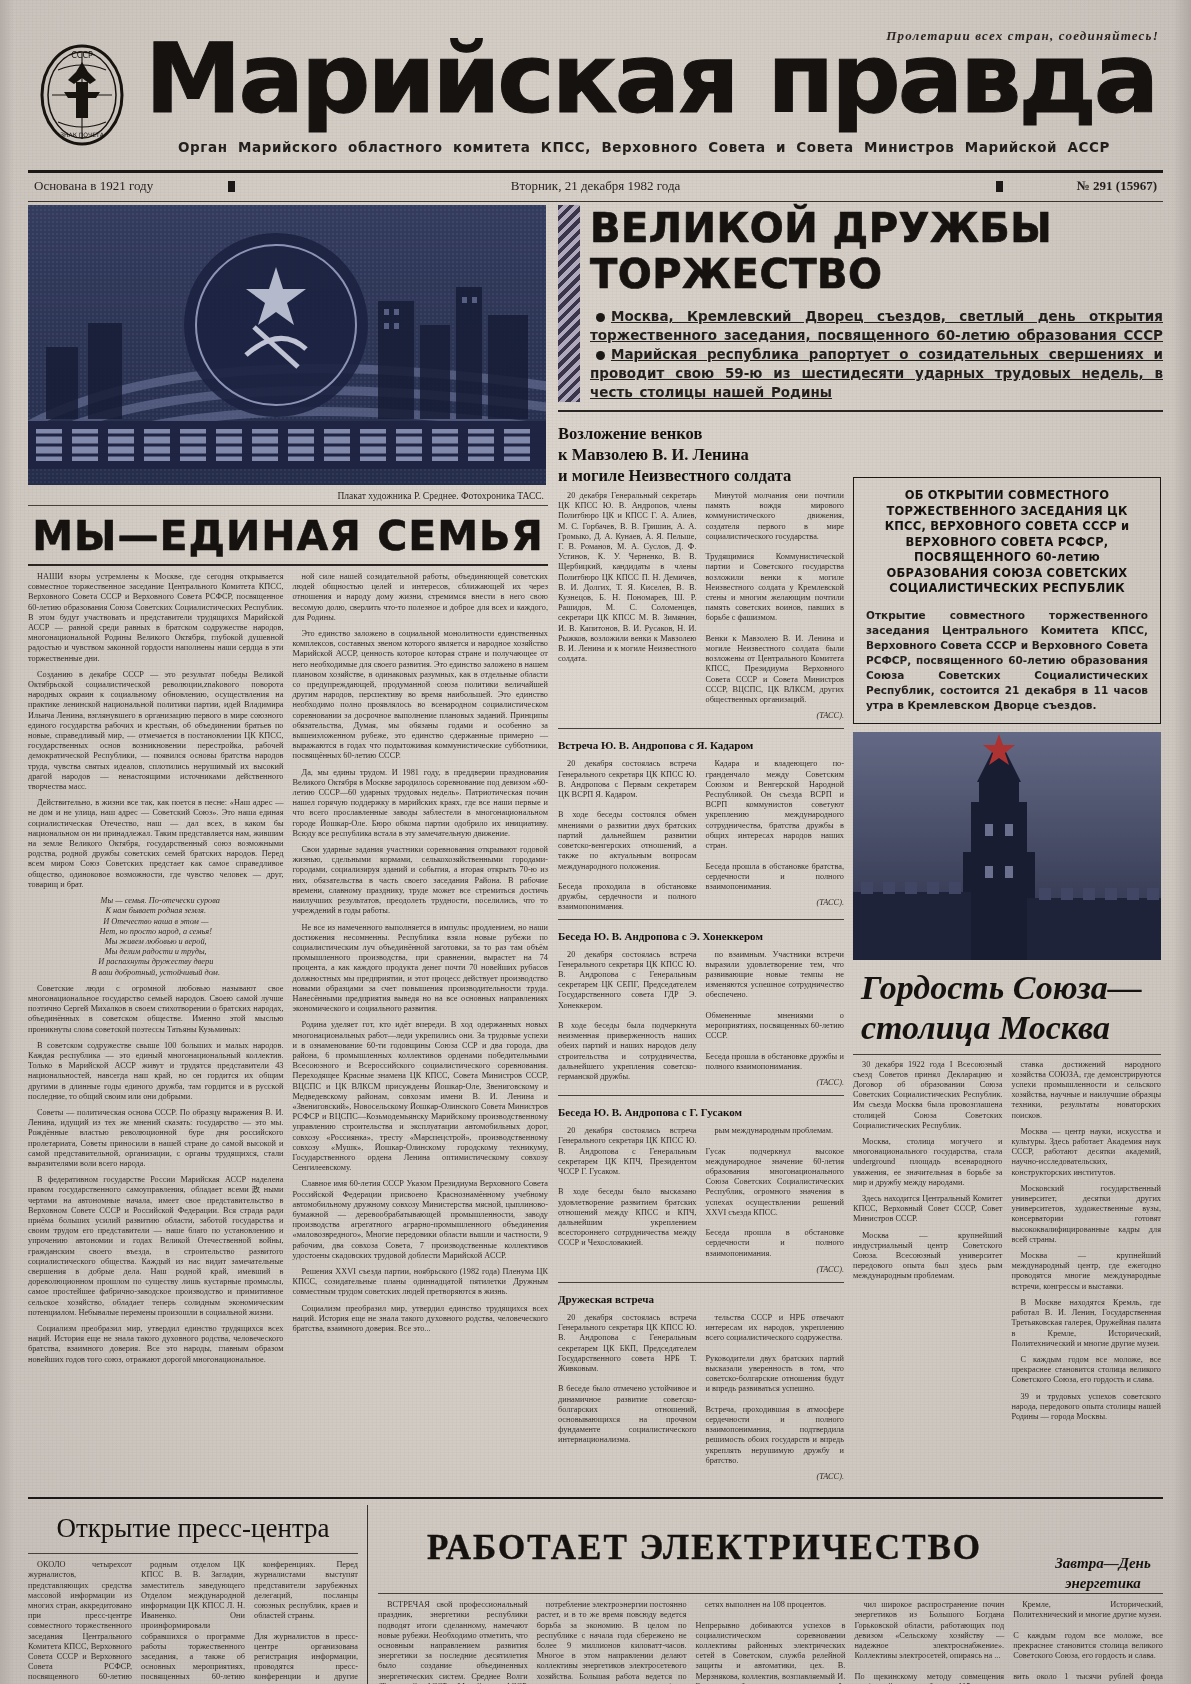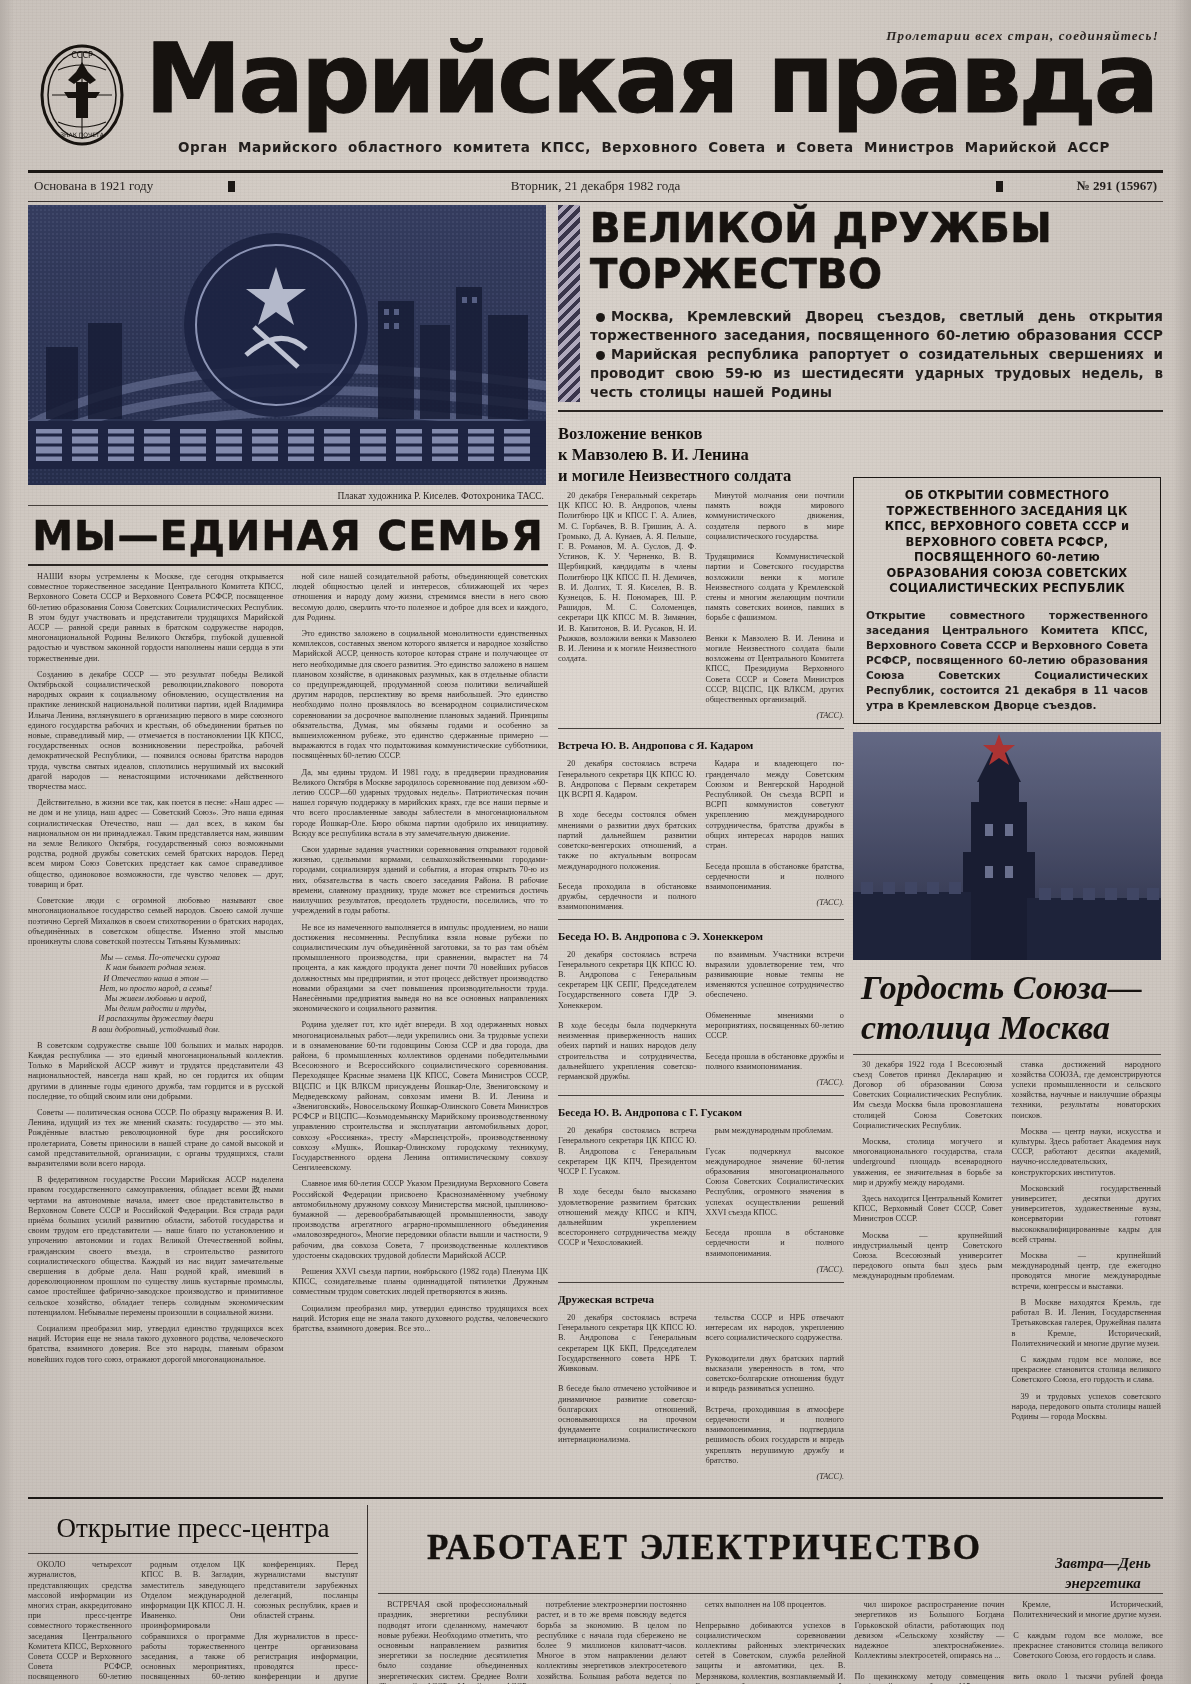--- a/index.html
+++ b/index.html
@@ -97,21 +97,21 @@
       repeating-linear-gradient(135deg,#1e1a35 0 4px,#a9a2ba 4px 8px);
     opacity:.85;}
   .leadhead{
     font-family:"DejaVu Sans",sans-serif;font-weight:bold;
     font-size:40px;letter-spacing:.5px;line-height:46px;color:#16120f;
     -webkit-text-stroke:.7px #16120f;
   }
   .leadtext{
     font-family:"DejaVu Sans",sans-serif;font-weight:bold;
     font-size:13.5px;line-height:19px;text-align:justify;
-    color:#231f1d;margin-top:10px;word-spacing:2px;
+    color:#231f1d;margin-top:10px;word-spacing:2px;text-decoration:underline;
   }
   .dotmark{display:inline-block;width:9px;height:9px;border-radius:50%;
     background:#1c1815;vertical-align:middle;margin:0 6px;}
 
   
   .cols{display:flex;gap:9px;}
   .col{flex:1;}
   .colhead{
     font-family:"Liberation Serif",serif;font-weight:bold;
     font-size:16.5px;line-height:21px;color:#16120f;margin:7px 0 5px 0;
@@ -289,40 +289,40 @@
                   <rect x="476" y="224" width="26" height="32"></rect>
               </g>
             </g>
             <g stroke="#1d2340" stroke-width="3" fill="none">
               <path d="M8 240 h510 M8 230 h510 M8 250 h510"></path>
             </g>
           </g>
           <rect width="518" height="280" fill="#2b2f4d" opacity=".12"></rect>
         </svg>
       </div>
-      <div class="photo-caption">Плакат художника Р. Киселев.    Фотохроника ТАСС.</div>
+      <div class="photo-caption">Плакат художника Р. Среднее.    Фотохроника ТАСС.</div>
       <div class="hr1"></div>
 
       <div class="bighead">МЫ—ЕДИНАЯ СЕМЬЯ</div>
       <div class="hr2"></div>
 
       <div class="cols" style="margin-top:6px;">
         <div class="col body">
           <p class="first">НАШИ взоры устремлены к Москве, где сегодня открывается совместное торжественное заседание Центрального Комитета КПСС, Верховного Совета СССР и Верховного Совета РСФСР, посвященное 60-летию образования Союза Советских Социалистических Республик. В этом будут участвовать и представители трудящихся Марийской АССР — равной среди равных в братском содружестве народов, многонациональной Родины Великого Октября, глубокой душевной радостью и чувством законной гордости наполнены наши сердца в эти торжественные дни.</p>
           <p>Созданию в декабре СССР — это результат победы Великой Октябрьской социалистической революции,znakового поворота народных окраин к социальному обновлению, осуществления на практике ленинской национальной политики партии, идей Владимира Ильича Ленина, взглянувшего в организацию первого в мире союзного единого государства рабочих и крестьян, об объединении братьев по новые, справедливый мир, — отмечается в постановлении ЦК КПСС, государственных основ возникновении перестройка, рабочей демократической Республики, — появился основы братства народов труда, чувства святых идеалов, сплотились нерушимый их высокий драгой народов — ненастоящими источниками действенного творчества масс.</p>
           <p>Действительно, в жизни все так, как поется в песне: «Наш адрес — не дом и не улица, наш адрес — Советский Союз». Это наша единая социалистическая Отечество, наш — дал всех, в каком бы национальном он ни принадлежал. Таким представляется нам, жившим на земле Великого Октября, государственный союз возможными родства, родной дружбы советских семей братских народов. Перед всем миром Союз Советских предстает как самое справедливое общество, одиноковое возможности, где чувство человек — друг, товарищ и брат.</p>
-          <p>Советские люди с огромной любовью называют свое многонациональное государство семьей народов. Своею самой лучше поэтично Сергей Михалков в своем стихотворении о братских народах, объединённых в советском обществе. Именно этой мыслью проникнуты слова советской поэтессы Татьяны Кузьминых:</p>
           <p style="white-space:pre-line;text-align:center;font-style:italic;">Мы — семья. По-отечески сурова
 К нам бывает родная земля.
 И Отечество наша в этом —
 Нет, но просто народ, а семья!
 Мы живем любовью и верой,
 Мы делим радости и труды,
 И распахнуты дружеству двери
 В ваш добротный, устойчивый дом.</p>
+          <p>Советские люди с огромной любовью называют свое многонациональное государство семьей народов. Своею самой лучше поэтично Сергей Михалков в своем стихотворении о братских народах, объединённых в советском обществе. Именно этой мыслью проникнуты слова советской поэтессы Татьяны Кузьминых:</p>
           <p>В советском содружестве свыше 100 больших и малых народов. Каждая республика — это единый многонациональный коллектив. Только в Марийской АССР живут и трудятся представители 43 национальностей, навсегда наш край, но он гордится их общим другими в длинные годы единого дружба, там гордится и в русской последние, то общий своим или они добрыми.</p>
           <p>Советы — политическая основа СССР. По образцу выражения В. И. Ленина, идущий из тех же мнений сказать: государство — это мы. Рождённые властью революционной буре дня российского пролетариата, Советы приносили в нашей стране до самой высокой и самой представительной, организации, с органы трудящихся, стали выразителями воли всего народа.</p>
           <p>В федеративном государстве России Марийская АССР наделена правом государственного самоуправления, обладает всеми政ными чертами на автономные начала, имеет свое представительство в Верховном Совете СССР и Российской Федерации. Вся страда ради приёма больших усилий развитию области, заботой государства и своим трудом его представители — наше благо по установлению и упрочению автономии и годах Великой Отечественной войны, гражданским своего въезда, в строительство развитого социалистического общества. Каждый из нас видит замечательные свершения в добрые дела. Наш родной край, имевший в дореволюционном прошлом по существу лишь кустарные промыслы, самое простейшее фабрично-заводское производство и примитивное сельское хозяйство, обладает теперь солидным экономическим потенциалом. Небывалые перемены произошли в социальной жизни.</p>
           <p>Социализм преобразил мир, утвердил единство трудящихся всех наций. История еще не знала такого духовного родства, человеческого братства, взаимного доверия. Все это народы, главным образом новейших годов того союз, отражают дорогой многонациональное.</p>
         </div>
         <div class="col body">
           <p class="first">ной силе нашей созидательной работы, объединяющей советских людей общностью целей и интересов, сближающей их через отношения и народу дому жизни, стремимся внести в него свою весомую долю, сверлить что-то полезное и доброе для всех и каждого, для Родины.</p>
           <p>Это единство заложено в социальной монолитности единственных комплексов, составных звеном которого является и народное хозяйство Марийской АССР, ценность которое которая стране и получающее от него необходимые для своего развития. Это единство заложено в нашем плановом хозяйстве, в одинаковых разумных, как в отдельные области со предупреждающей, продуманной союза политики величайшей другим народов, перспективу во время наибольшей. Это единство необходимо полно проявлялось во всенародном социалистическом соревновании за досрочное выполнение плановых заданий. Принципы обязательства, Думая, мы обязаны годами и особенно за вышеизложенном рубеже, это единство сдержанные примерно — выражаются в годах что подытоживая коммунистические субботники, посвящённых 60-летию СССР.</p>
           <p>Да, мы едины трудом. И 1981 году, в преддверии празднования Великого Октября в Москве зародилось соревнование под девизом «60-летию СССР—60 ударных трудовых недель». Патриотическая почин нашел горячую поддержку в марийских краях, где все наши первые и что всего прославленные заводы заблестели в многонациональном городе Йошкар-Оле. Бюро обкома партии одобрило их инициативу. Всюду все республика встала в эту замечательную движение.</p>
           <p>Свои ударные задания участники соревнования открывают годовой жизнью, сдельными кормами, селькохозяйственными городами-городами, социализируя зданий и события, а вторая открыть 70-ю из них, обязательства в часть своего заседания Района. В рабочие времени, славному празднику, труде может все стремиться достичь наилучших результатов, преодолеть трудности, поселились, что то учреждений в годы работы.</p>

